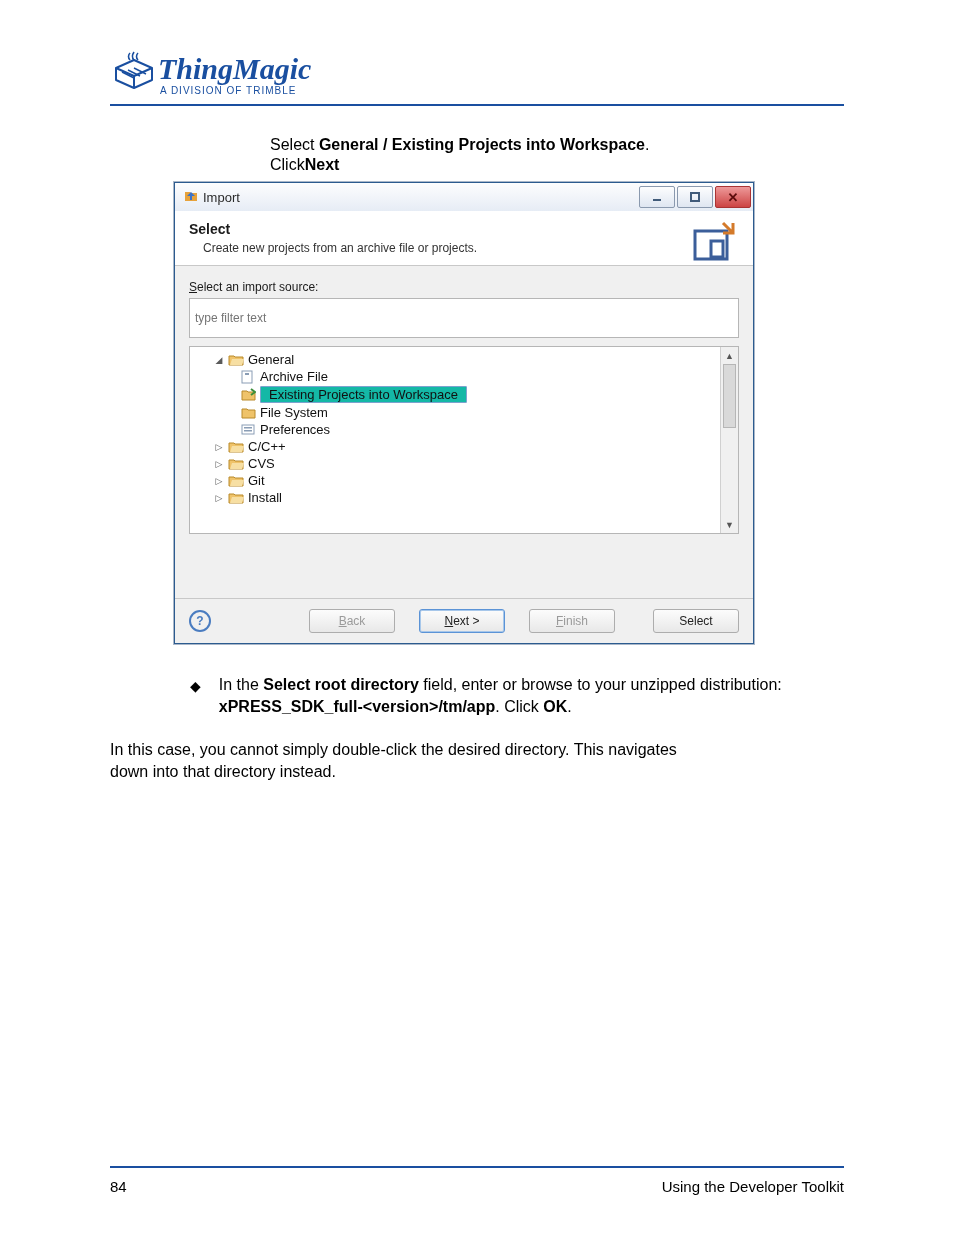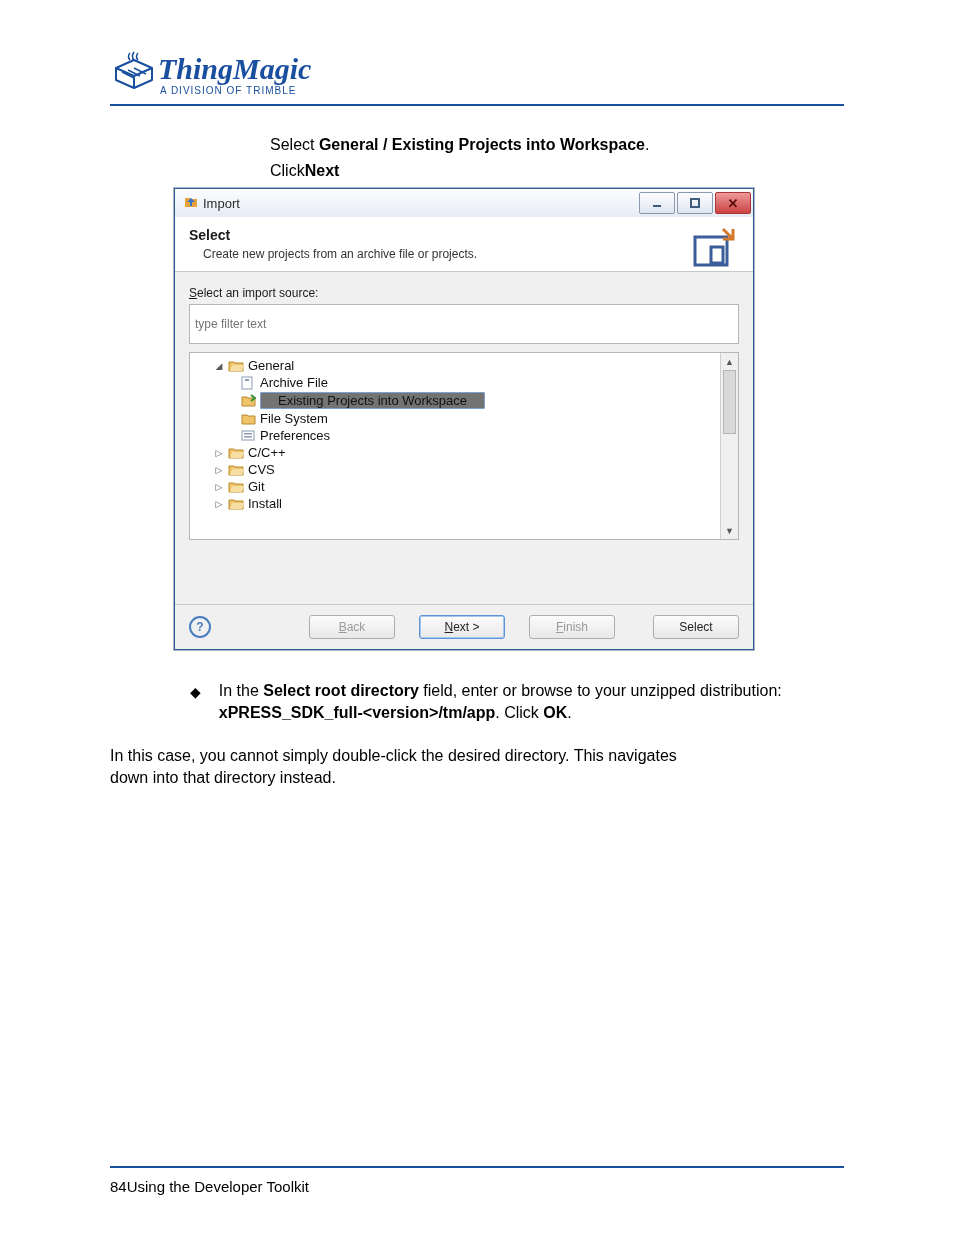--- a/index.html
+++ b/index.html
@@ -4,62 +4,62 @@
 <style>
 html,body{margin:0;padding:0;background:#fff;font-family:Arial,Helvetica,sans-serif;color:#000}
 .page{width:954px;height:1235px;position:relative;padding:50px 110px 40px 110px;box-sizing:border-box}
 .logo-block{display:flex;align-items:flex-end;margin-bottom:8px}
 .logo-glyph svg{display:block}
 .logo-text{display:flex;flex-direction:column;line-height:1}
 .brand{font-family:Georgia,'Times New Roman',serif;font-style:italic;font-weight:bold;font-size:30px;color:#1a4fa0}
 .tagline{font-size:10px;letter-spacing:1px;color:#1a4fa0;margin-top:2px;text-indent:2px}
 .top-rule{border:none;border-top:2px solid #1a4fa0;margin-top:6px;margin-bottom:30px}
 .indent{margin-left:160px}
-.instr{font-size:16px;margin:8px 0}
+.instr{font-size:16px;margin:2px 0}
 .b{font-weight:bold}
 .dlg{margin:8px 0 0 64px;width:578px;border:1px solid #2c5b8f;background:#f0f0f0;font-family:'Segoe UI',Tahoma,Arial,sans-serif;font-size:13px;color:#1a1a1a;box-shadow:0 0 0 1px #a9b7c9}
 .dlg-title{height:28px;display:flex;align-items:center;padding:0 2px 0 8px;background:linear-gradient(#fdfdfe,#e6ecf5);color:#2a2a2a}
 .dlg-title .t{flex:1;margin-left:4px}
 .winbtns{display:flex;gap:2px;height:100%}
 .winbtn{width:34px;height:20px;border:1px solid #8a99ae;border-radius:2px;display:flex;align-items:center;justify-content:center;background:linear-gradient(#fdfdfe,#dfe6f1);margin-top:3px}
 .winbtn.close{background:linear-gradient(#e99,#c44);border-color:#a33;color:#5a0b0b;font-weight:bold}
 .dlg-head{background:#fff;padding:10px 14px;position:relative;border-bottom:1px solid #c8c8c8}
 .dlg-head h3{margin:0 0 4px 0;font-size:14px}
 .dlg-head p{margin:0 0 0 14px;font-size:12px;color:#333}
 .dlg-head .art{position:absolute;right:14px;top:8px}
 .dlg-body{padding:14px 14px 0 14px}
 .lbl{font-size:12px;margin-bottom:4px}
 .filter-input{width:100%;box-sizing:border-box;border:1px solid #b6b6b6;padding:12px 5px;font-size:12px;color:#555;background:#fff}
 .tree-wrap{position:relative;margin-top:8px;border:1px solid #b6b6b6;background:#fff;height:186px;overflow:hidden}
 .tree{padding:4px 6px;font-size:13px;color:#111}
 .node{display:flex;align-items:center;gap:4px;padding:1px 0;cursor:default}
 .node .ind{display:inline-block}.i1{width:14px}.i2{width:40px}
 .disclose{width:10px;height:10px;display:inline-flex;align-items:center;justify-content:center;color:#5a5a5a;font-size:9px}
 .fold{width:16px;height:14px;display:inline-flex;align-items:center;justify-content:center}
-.sel{border:1px solid #7da2ce;background:#737373;padding:0 17px;border-radius:1px}
+.sel{border:1px solid #7da2ce;background:#14b8a6;padding:0 8px;border-radius:1px}
 .vscroll{position:absolute;right:0;top:0;bottom:0;width:17px;background:#f0f0f0;border-left:1px solid #d0d0d0;display:flex;flex-direction:column;align-items:center;justify-content:space-between}
 .vscroll .arr{width:100%;height:17px;display:flex;align-items:center;justify-content:center;color:#555;font-size:9px}
 .vscroll .track{flex:1;width:100%;position:relative}
 .vscroll .thumb{position:absolute;top:0;left:2px;right:2px;height:62px;background:#d9d9d9;border:1px solid #b6b6b6}
 .dlg-spacer{height:64px}
 .dlg-foot{border-top:1px solid #c8c8c8;padding:10px 14px;display:flex;align-items:center;gap:8px;background:#f0f0f0}
 .help{width:18px;height:18px;border:2px solid #4a7cc0;border-radius:50%;display:flex;align-items:center;justify-content:center;color:#4a7cc0;font-weight:bold;font-size:12px}
 .spacer{flex:1}
 .btns{display:flex;gap:24px}
 .btn{min-width:86px;height:24px;border:1px solid #adadad;background:linear-gradient(#fcfcfc,#e8e8e8);border-radius:3px;font-size:12px;padding:0 10px;cursor:pointer;color:#222}
 .btn[disabled]{color:#9a9a9a;cursor:default}
 .btn.default{border-color:#5b93d6;box-shadow:0 0 0 1px #a7c7ea inset}
 .after{margin-top:30px}
 .bullet-row{display:flex;align-items:flex-start;gap:18px;margin-left:80px;margin-right:10px;font-size:16px}
 .bullet{font-size:14px;line-height:24px}
 .bullet-text{flex:1;line-height:1.4}
 .after-note{margin-top:20px;font-size:16px;line-height:1.4;max-width:580px}
 .footer{position:absolute;left:110px;right:110px;bottom:40px}
 .foot-rule{border:none;border-top:2px solid #1a4fa0;margin-bottom:10px}
-.foot-row{display:flex;font-size:15px}
+.foot-row{display:flex;justify-content:space-between;font-size:15px}
 .und{text-decoration:underline}
 </style>
 </head>
 <body>
 
 <div class="page">
   <div class="logo-block">
     <span class="logo-glyph">
       <svg width="48" height="46" viewBox="0 0 48 46">
         <g stroke="#1a4fa0" stroke-width="2" fill="none" stroke-linejoin="round">

